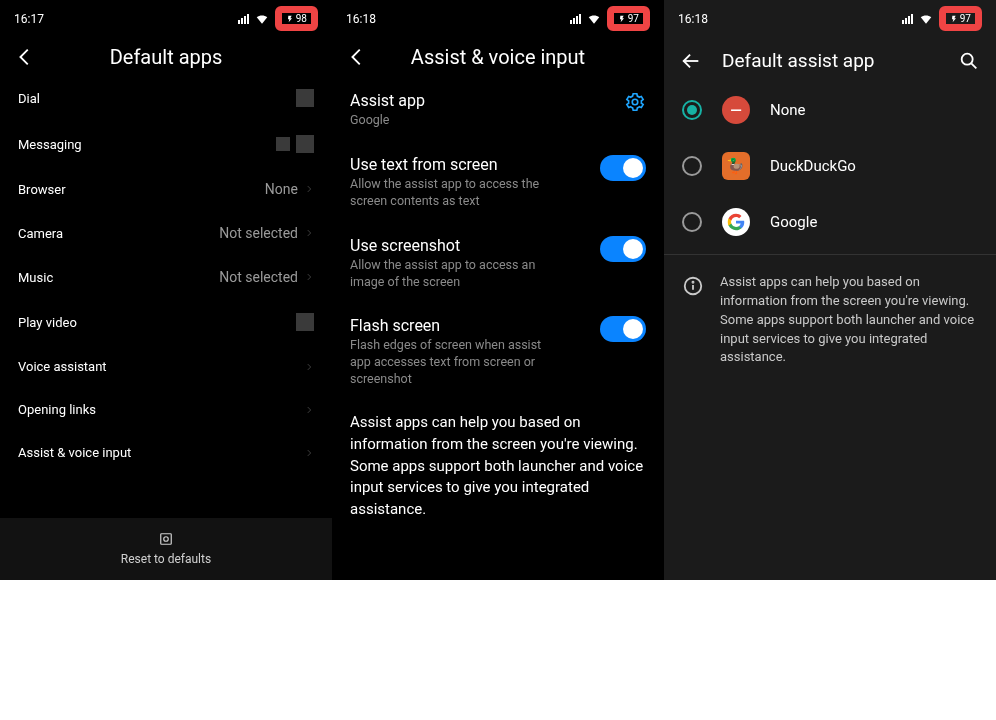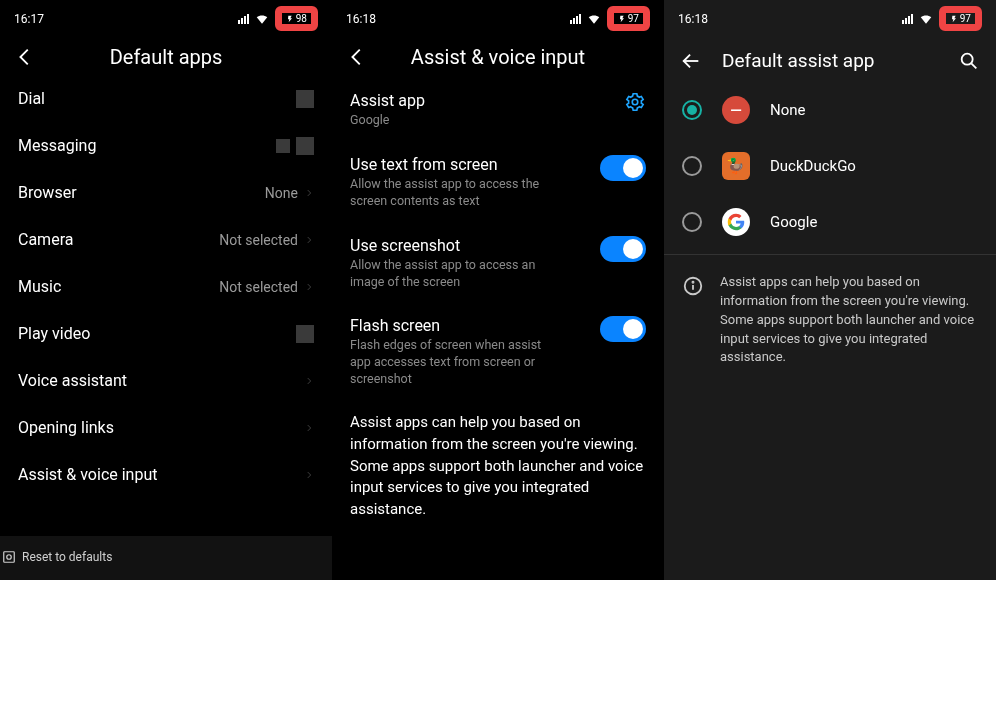--- a/index.html
+++ b/index.html
@@ -13,26 +13,26 @@
   .battery svg { width:8px; height:8px; }
   .sig { display:inline-flex; align-items:flex-end; gap:1px; }
   .sig i { width:2px; background:#fff; display:inline-block; }
   .sig i:nth-child(1){height:4px} .sig i:nth-child(2){height:6px} .sig i:nth-child(3){height:8px} .sig i:nth-child(4){height:10px}
   .wifi-icon{ width:14px; height:14px; }
   .header { display:flex; align-items:center; padding:10px 14px 6px; gap:28px; }
   .header .title { font-size:20px; font-weight:400; color:#fff; flex:1; text-align:center; }
   .back-chev { width:22px; height:22px; }
   .list { flex:1; overflow:hidden; }
   .row { display:flex; align-items:center; justify-content:space-between; padding:14px 18px; }
-  .row .label { font-size:16px; color:#fff; }
+  .row .label { font-size:13px; color:#fff; }
   .row .value { font-size:14px; color:#9a9a9a; display:flex; align-items:center; gap:6px; }
   .chev { width:10px; height:14px; opacity:.55; }
   .placeholder { display:inline-block; width:18px; height:18px; background:#3a3a3a; }
   .placeholder.sm { width:14px; height:14px; }
-  .reset-bar { background:#121212; text-align:center; padding:12px 0 14px; color:#d0d0d0; font-size:12px; display:flex; flex-direction:row; align-items:center; gap:4px; }
+  .reset-bar { background:#121212; text-align:center; padding:12px 0 14px; color:#d0d0d0; font-size:12px; display:flex; flex-direction:column; align-items:center; gap:4px; }
   .reset-bar svg{ width:18px; height:18px; }
   
   .item2 { padding:16px 18px 10px; display:flex; align-items:flex-start; justify-content:space-between; }
   .item2 .textcol { flex:1; }
   .item2 .t { font-size:16px; color:#fff; }
   .item2 .d { font-size:12.5px; color:#8a8a8a; line-height:1.35; margin-top:2px; max-width:210px; }
   .gear { width:22px; height:22px; color:#1fa6ff; }
   .switch { width:46px; height:26px; border-radius:14px; background:#0a84ff; position:relative; flex:0 0 auto; }
   .switch::after { content:""; position:absolute; right:3px; top:3px; width:20px; height:20px; border-radius:50%; background:#fff; }
   .info-para { padding:14px 18px; font-size:15px; color:#fff; line-height:1.45; }

